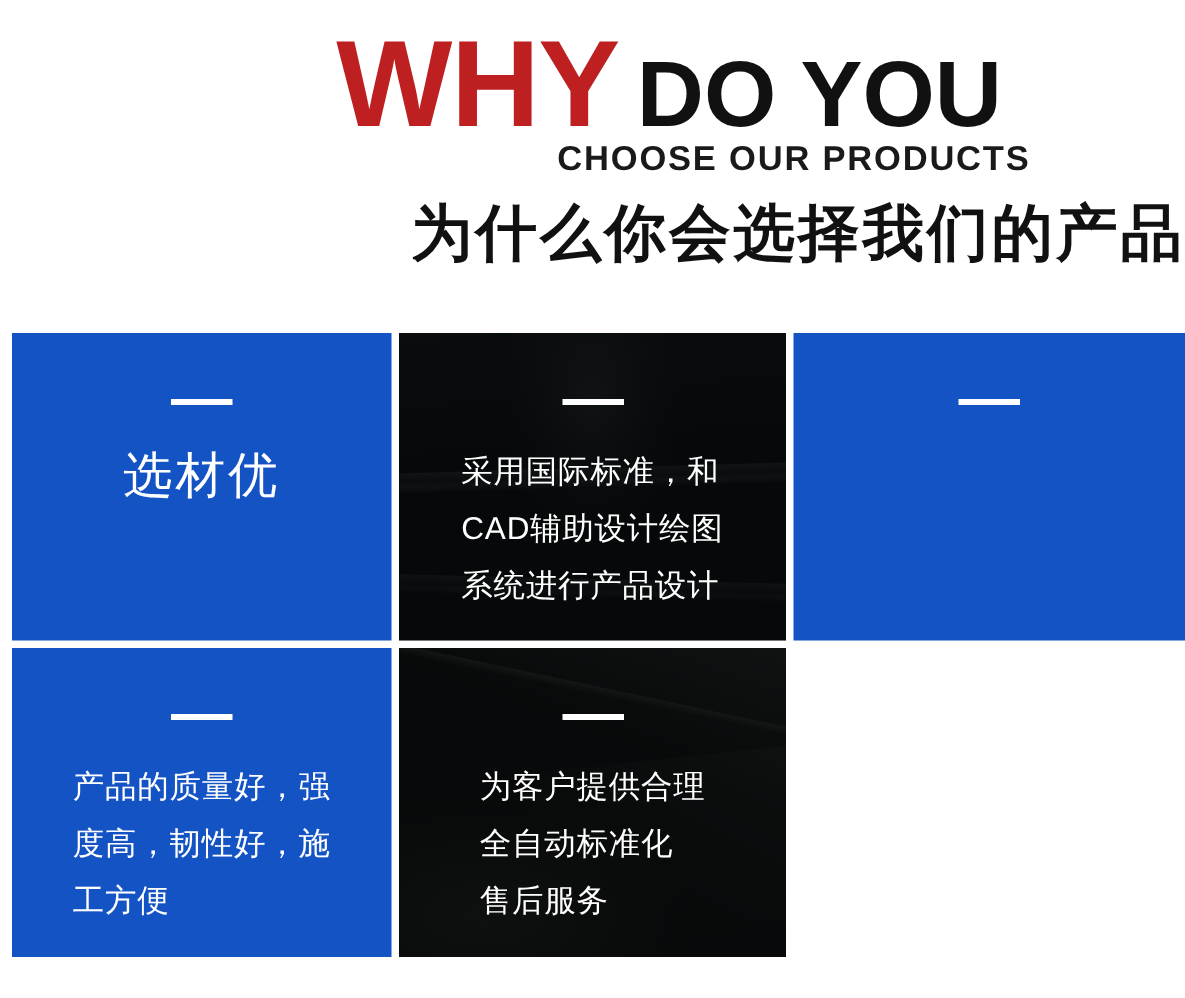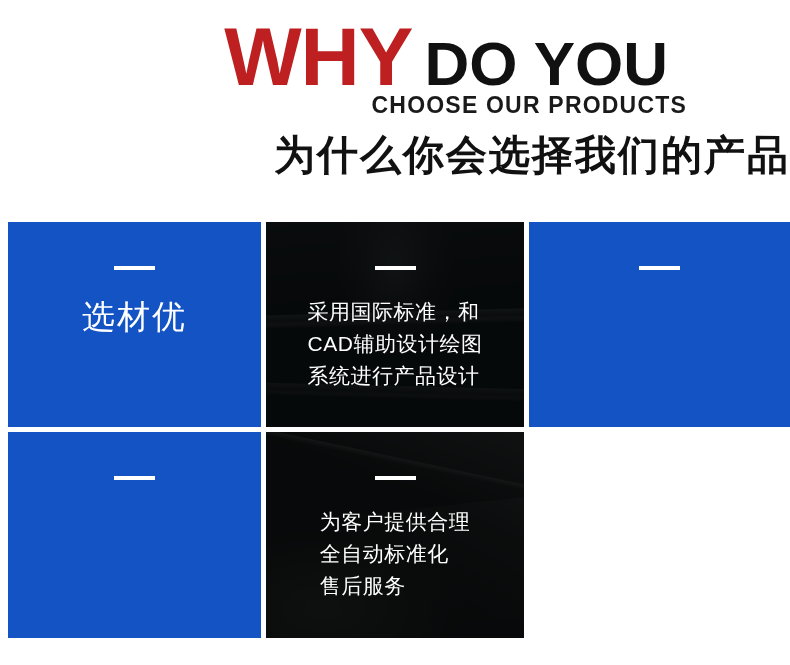--- a/index.html
+++ b/index.html
@@ -122,21 +122,21 @@
   .dash {
     width: 41px;
     height: 4px;
     background: #ffffff;
     margin-top: 44px;
     margin-bottom: 26px;
   }
   .cell-text {
     color: #ffffff;
     font-size: 21px;
-    line-height: 32px;
+    line-height: 38px;
     letter-spacing: 0.5px;
     text-align: left;
     white-space: pre-line;
   }
   .cell-text.big {
     font-size: 33px;
     line-height: 42px;
     letter-spacing: 2px;
     text-align: center;
   }
@@ -264,20 +264,23 @@
     <div class="cell blue">
       <div class="inner">
         <div class="dash"></div>
       </div>
     </div>
 
 
     <div class="cell blue">
       <div class="inner">
         <div class="dash"></div>
+        <div class="cell-text">产品的质量好，强
+度高，韧性好，施
+工方便</div>
       </div>
     </div>
 
     <div class="cell">
       <div class="photo road"></div>
       <div class="dim"></div>
       <div class="inner">
         <div class="dash"></div>
         <div class="cell-text">为客户提供合理
 全自动标准化

